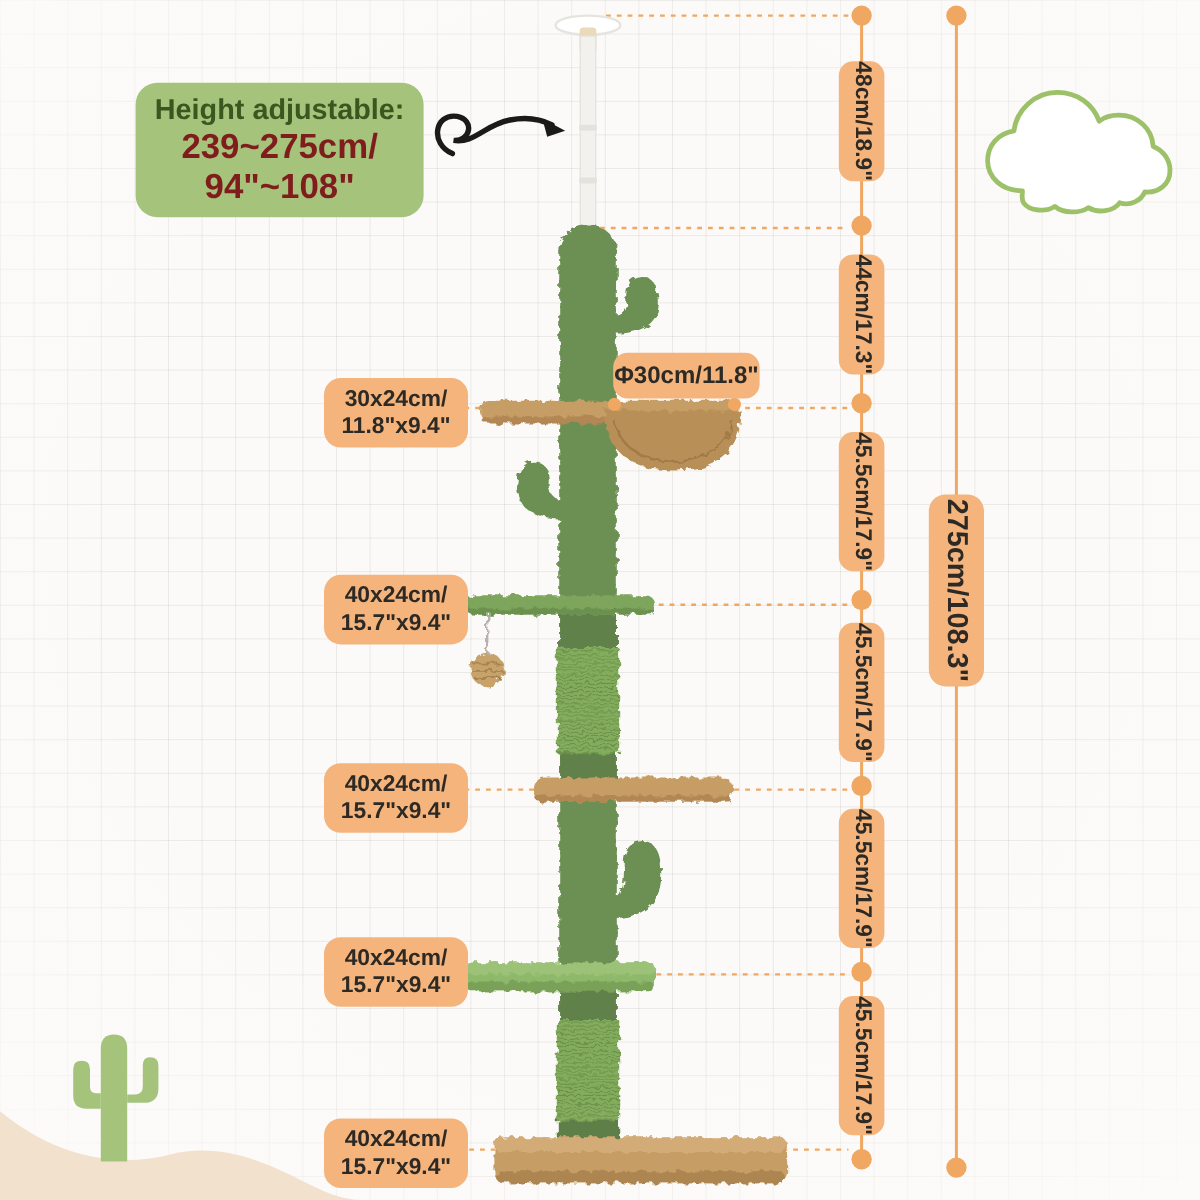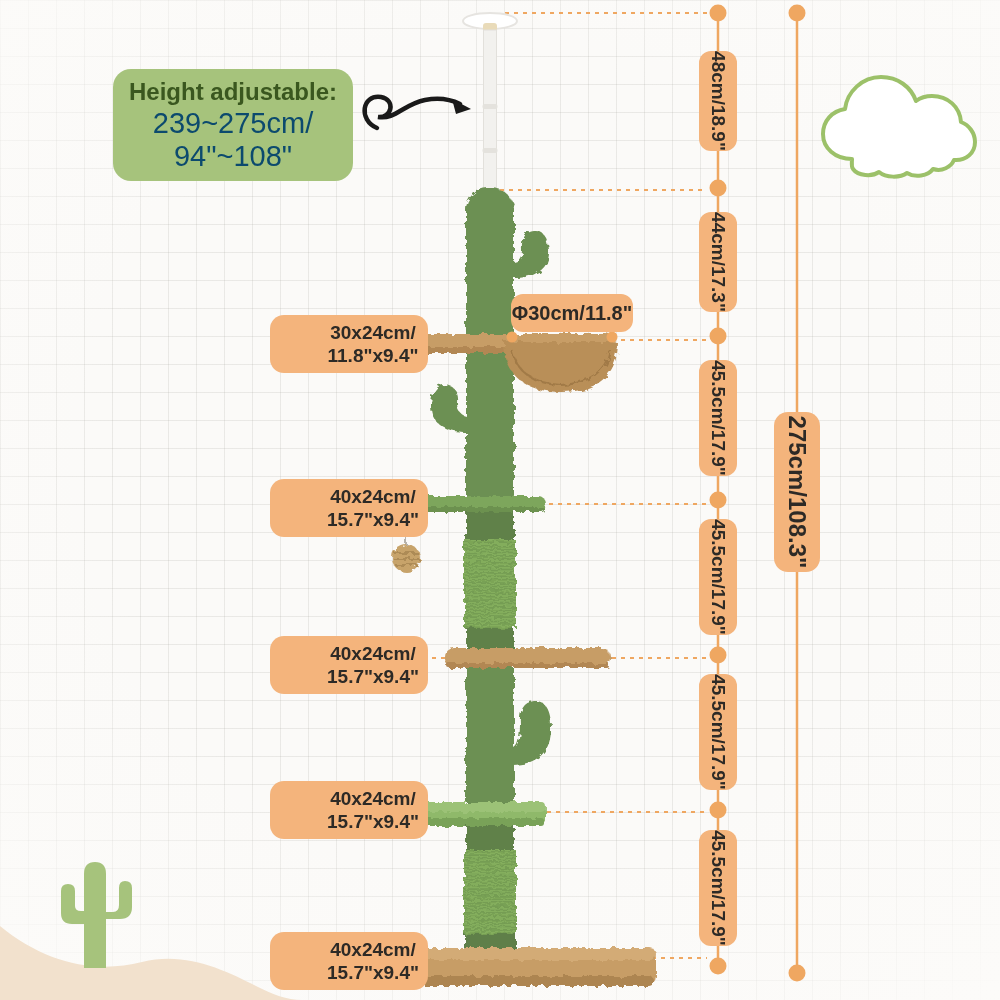--- a/index.html
+++ b/index.html
@@ -15,33 +15,33 @@
   .vignette{
     position:absolute;inset:0;z-index:0;pointer-events:none;
     background:radial-gradient(ellipse 72% 72% at 50% 46%, rgba(251,250,248,0) 55%, rgba(252,251,249,0.95) 100%);
   }
   svg.scene{position:absolute;left:0;top:0;z-index:1;}
   .plabel{
     position:absolute;z-index:2;background:#f4b47c;color:#2d2a26;
     font-weight:bold;text-align:center;border-radius:14px;
     display:flex;flex-direction:column;justify-content:center;align-items:center;
   }
-  .left-label{left:270px;width:110px;height:58px;font-size:19px;line-height:23px;padding-left:48px;}
+  .left-label{left:270px;width:120px;height:58px;font-size:19px;line-height:23px;}
   .rot-label{height:38px;font-size:19px;border-radius:12px;transform:rotate(90deg);
     flex-direction:row;white-space:nowrap;}
   .total-label{height:46px;width:160px;font-size:24px;border-radius:14px;transform:rotate(90deg);
     flex-direction:row;white-space:nowrap;left:717px;top:469px;}
   .phi-label{left:511px;top:294px;width:122px;height:38px;font-size:20px;border-radius:12px;}
   .badge{
     position:absolute;z-index:2;left:113px;top:69px;width:240px;height:112px;
     background:#a6c37c;border-radius:18px;text-align:center;
     display:flex;flex-direction:column;justify-content:center;
   }
   .badge .t{color:#3a571f;font-weight:bold;font-size:24px;line-height:30px;}
-  .badge .n{color:#0c4a6e;font-weight:normal;font-size:29px;line-height:33px;}
+  .badge .n{color:#7f1d1d;font-weight:bold;font-size:29px;line-height:33px;}
 </style>
 </head>
 <body>
 
 <div class="stage">
   <div class="vignette"></div>
 
   <svg class="scene" width="1000" height="1000" viewBox="0 0 1000 1000">
     <defs>
       <filter id="fuzz" x="-6%" y="-2%" width="112%" height="104%">

